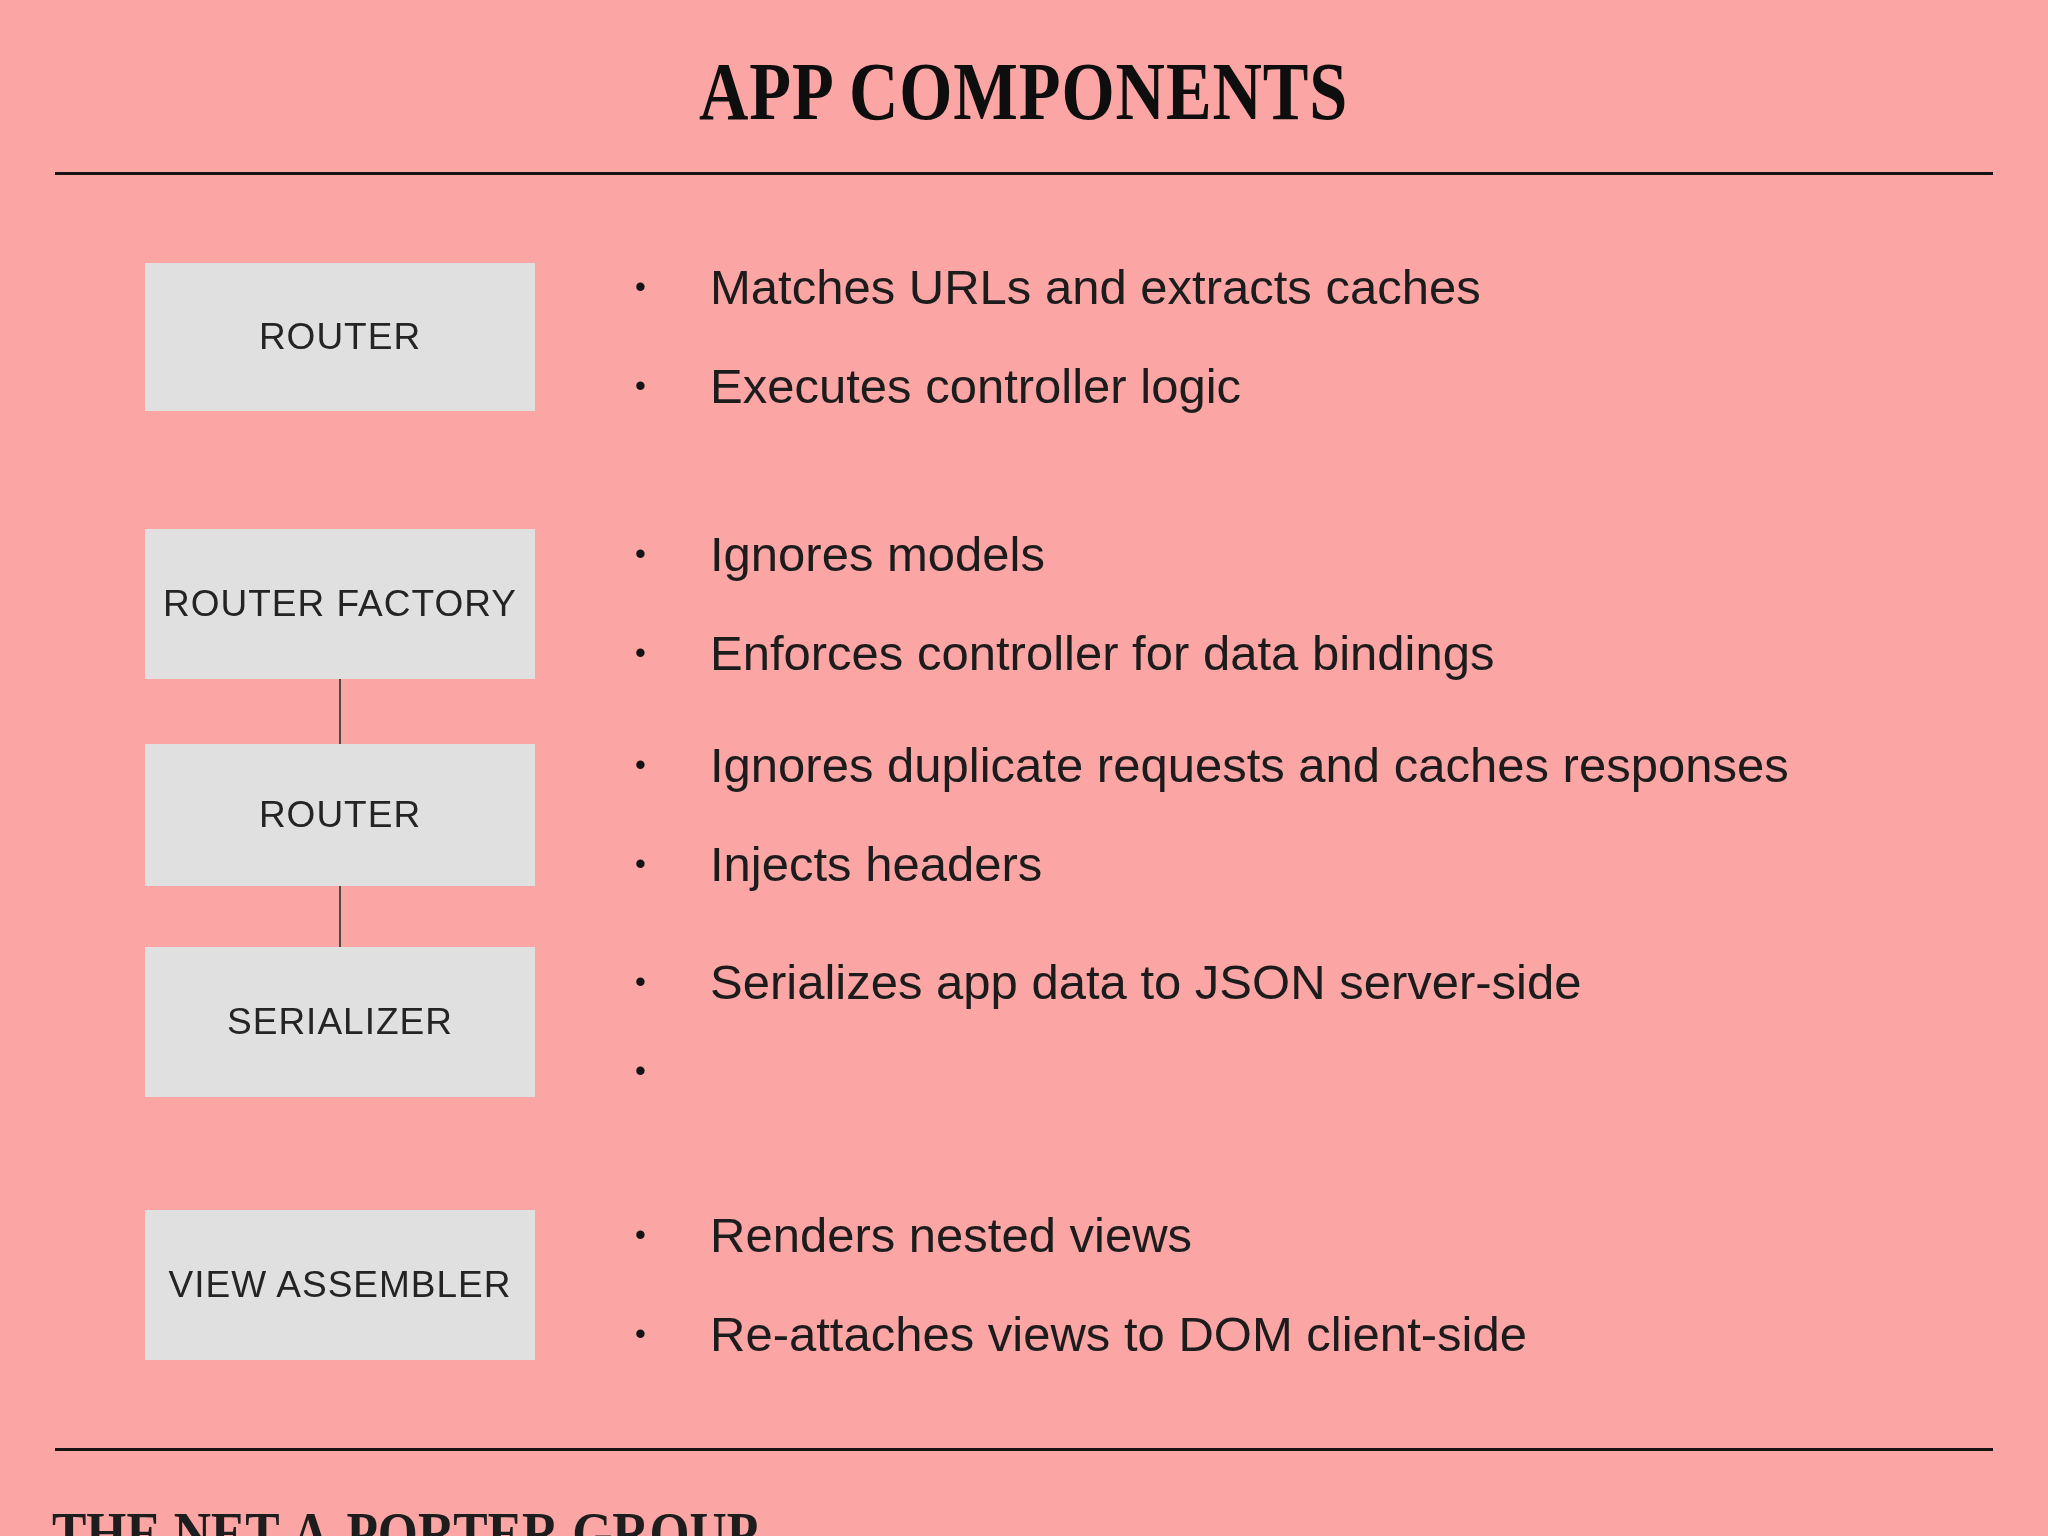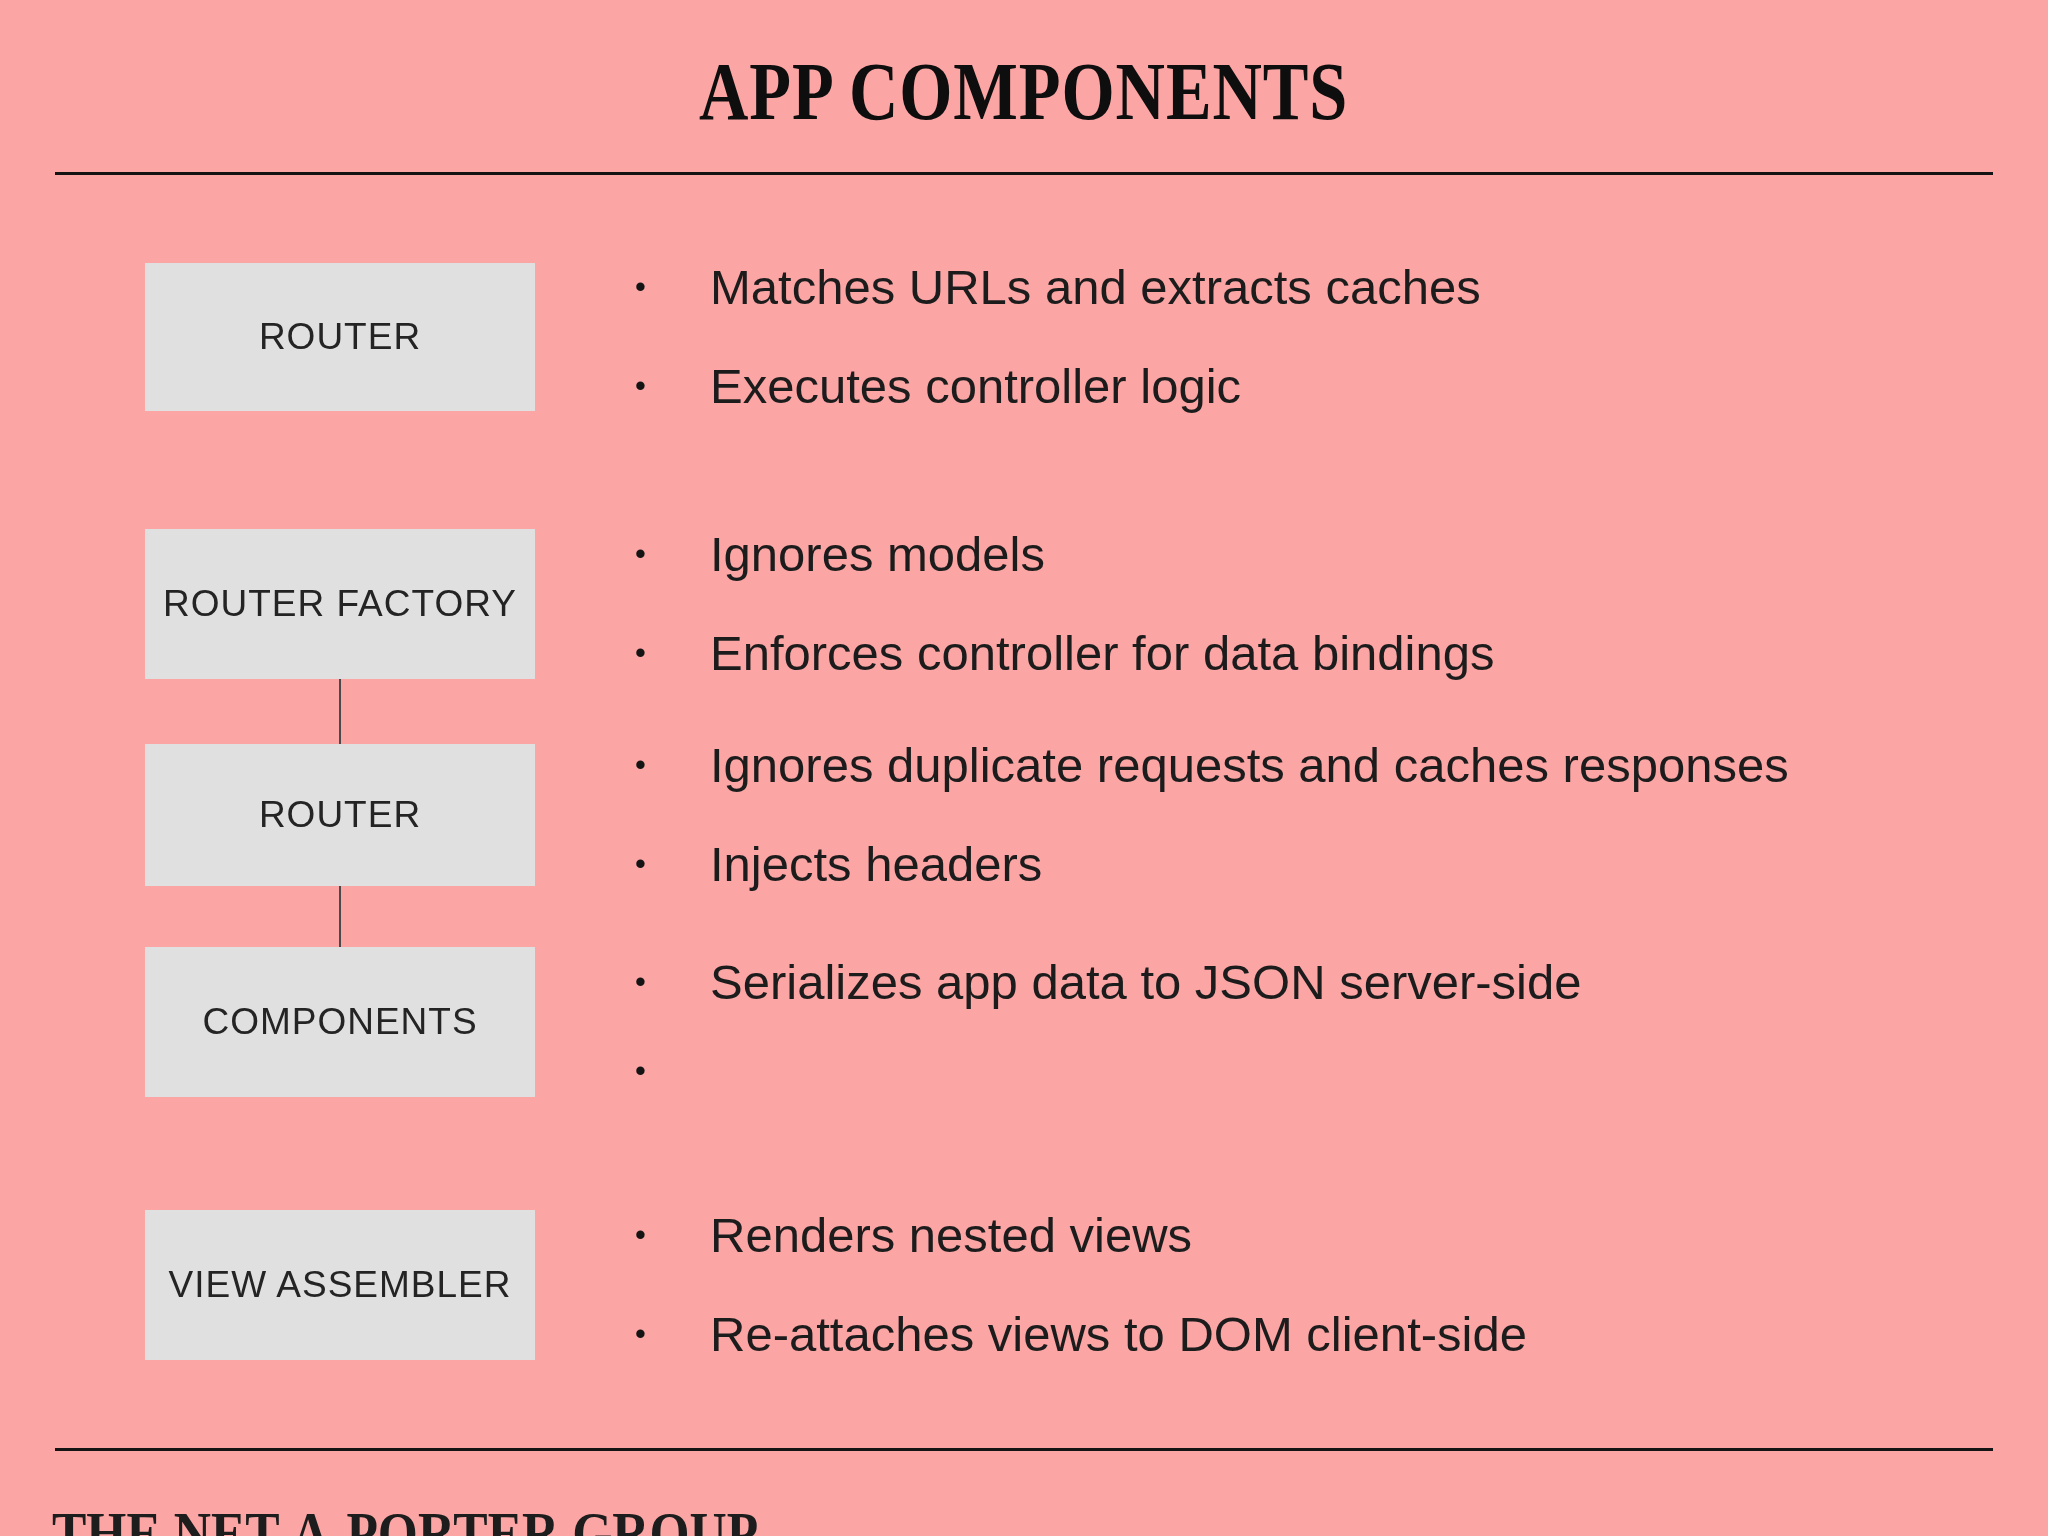--- a/index.html
+++ b/index.html
@@ -180,21 +180,21 @@
         <span class="dot">•</span>
         <span class="btext">Injects headers</span>
       </li>
     </ul>
   </div>
 
   <div class="connector" id="connector-2"></div>
 
   <div class="row r4">
     <div class="box">
-      <span class="box-label">COMPONENTS</span>
+      <span class="box-label">SERIALIZER</span>
     </div>
     <ul class="bullets">
       <li class="li">
         <span class="dot">•</span>
         <span class="btext">Serializes app data to JSON server-side</span>
       </li>
       <li class="li">
         <span class="dot">•</span>
       </li>
     </ul>

